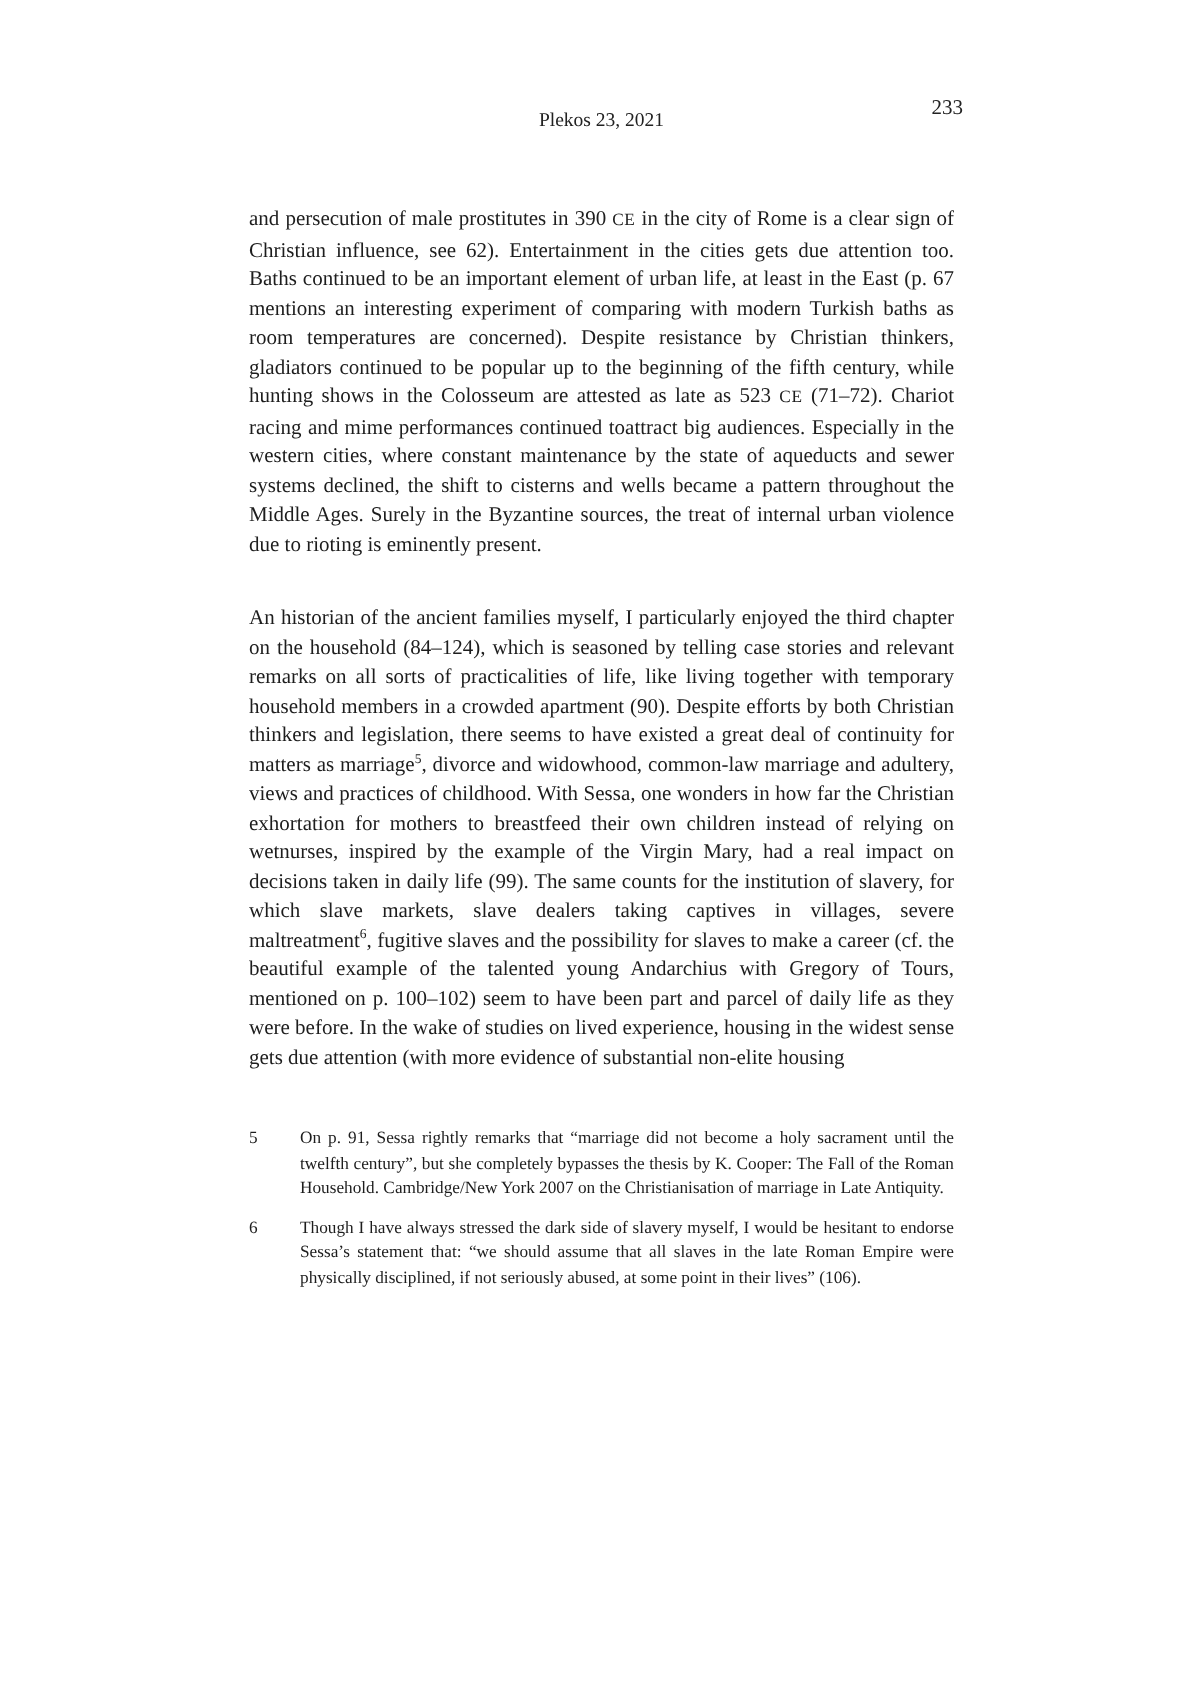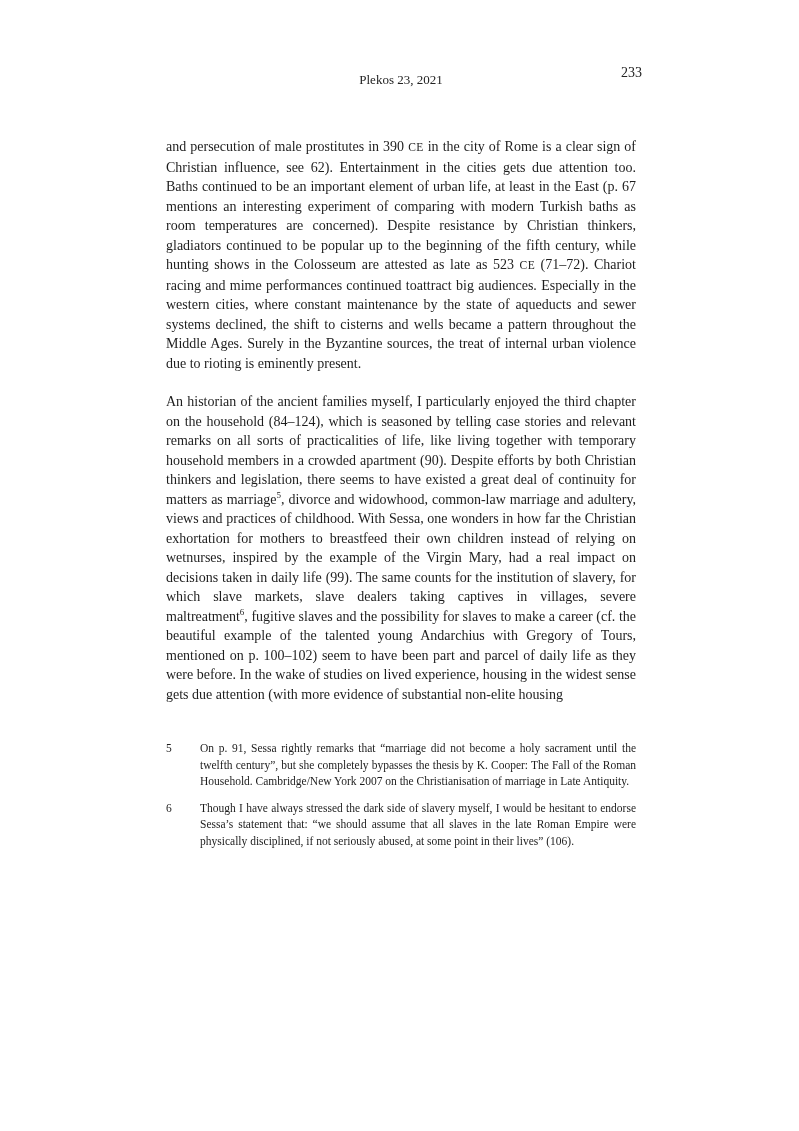--- a/index.html
+++ b/index.html
@@ -32,21 +32,21 @@
     top: -7px;
     font-size: 14px;
     color: #222;
   }
   .body-text {
     margin-top: 49px;
     font-size: 14px;
     line-height: 19.5px;
     text-align: justify;
   }
-  .para + .para { margin-top: 19px; }
+  .para + .para { margin-top: 30px; }
   .smallcaps {
     font-size: 11.5px;
     letter-spacing: 0.4px;
   }
   sup.fn-ref {
     font-size: 9px;
     line-height: 0;
     vertical-align: super;
   }
   .footnotes {

